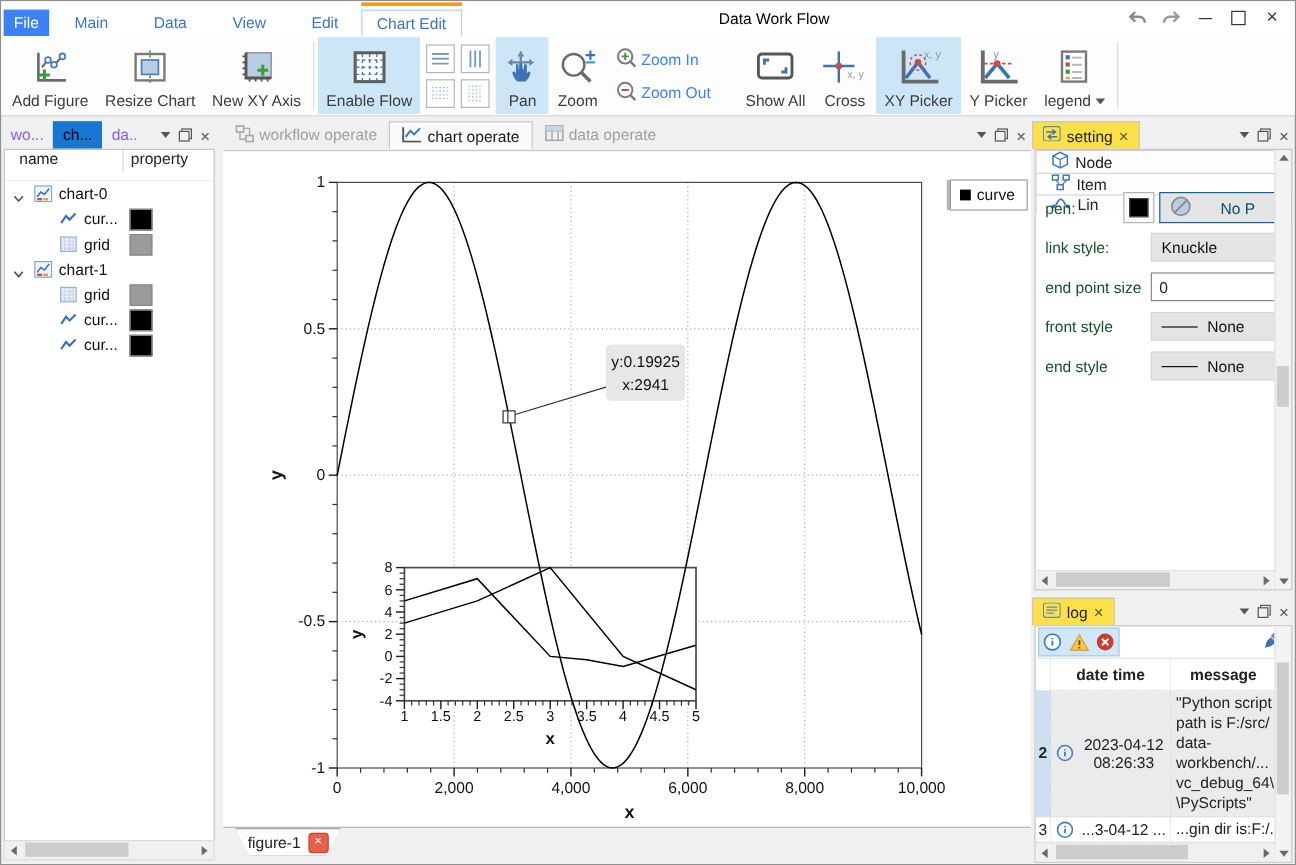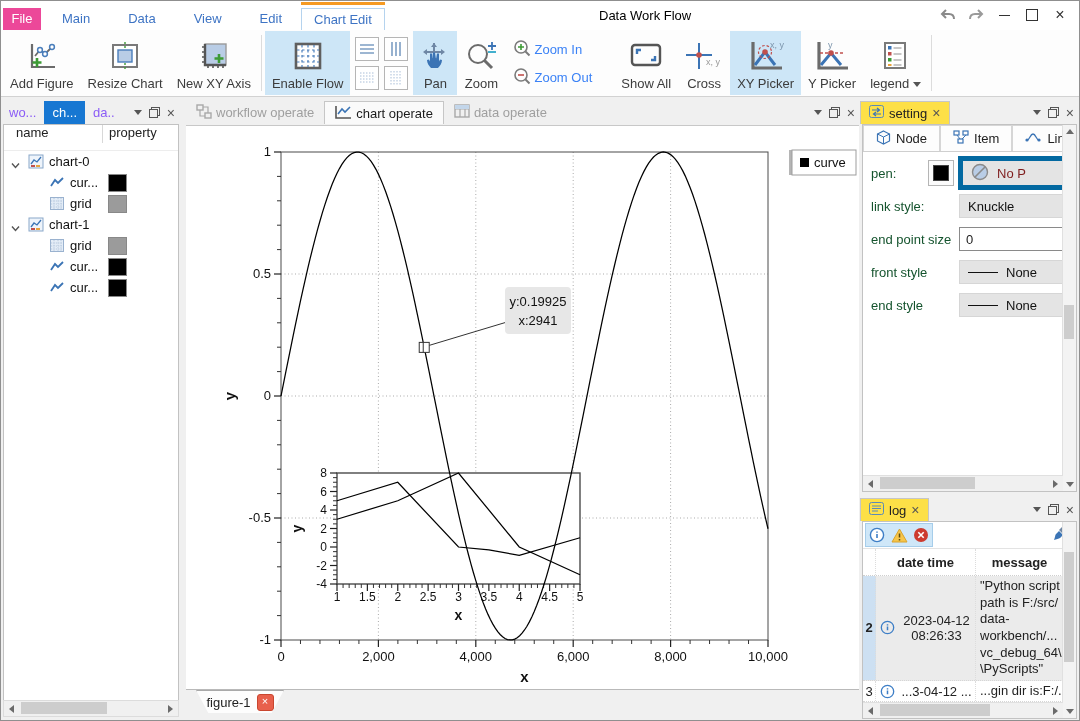--- a/index.html
+++ b/index.html
@@ -1,19 +1,19 @@
 <!DOCTYPE html>
 <html><head>
 <meta charset="utf-8">
 <style>
   html,body{margin:0;padding:0;background:#cfcfcf;font-family:"Liberation Sans",sans-serif;}
   .window{position:relative;width:1080px;height:721px;background:#f0f0f0;border:1px solid #8f8f8f;box-sizing:border-box;overflow:hidden;font-size:13px;color:#222;}
   
   .titlebar{position:absolute;left:0;top:0;right:0;height:29px;background:#ffffff;}
-  .file-btn{position:absolute;left:2px;top:7px;width:38px;height:22px;background:#ec4899;color:#fff;text-align:center;line-height:22px;cursor:default;}
+  .file-btn{position:absolute;left:2px;top:7px;width:38px;height:22px;background:#3b82f6;color:#fff;text-align:center;line-height:22px;cursor:default;}
   .menu-row{position:absolute;left:42px;top:7px;height:22px;display:flex;}
   .menu-item{padding:0 19px;line-height:22px;color:#3e74c4;}
   .menu-item.active{background:#fff;border:1px solid #b5d3ee;border-bottom:none;position:relative;padding:0 12px;}
   .accent-bar{position:absolute;left:-1px;right:-1px;top:-7px;height:3px;background:#f59a23;}
   .window-title{position:absolute;left:598px;top:7px;color:#000;}
   .win-controls{position:absolute;right:6px;top:3px;display:flex;gap:2px;}
   .wc{width:26px;height:22px;display:flex;align-items:center;justify-content:center;color:#333;}
   .wc .bar{width:11px;height:0;border-top:1px solid #333;}
   .wc .box{width:10px;height:10px;border:1px solid #333;}
   .wc.close{font-size:16px;line-height:1;}
@@ -24,21 +24,21 @@
   .on{background:#cde6f7;}
   .rsep{width:1px;background:#dcdcdc;margin:4px 3px;}
   .small-grids{display:flex;flex-direction:column;justify-content:center;gap:5px;padding:0 5px;}
   .sg-row{display:flex;gap:5px;}
   .sg{width:22px;height:22px;border:1px solid #b5b5b5;background:#fff;display:flex;align-items:center;justify-content:center;}
   .zio{display:flex;flex-direction:column;justify-content:center;gap:7px;padding:0 8px;}
   .zio-row{display:flex;align-items:center;gap:3px;color:#3b82f6;}
   
   .ptabs{height:23px;display:flex;align-items:stretch;background:#f0f0f0;}
   .ptab{display:flex;align-items:center;gap:5px;padding:0 8px;color:#8b5cf6;}
-  .ptab.sel-blue{background:#1777d2;color:#ffffff;}
+  .ptab.sel-blue{background:#1777d2;color:#000000;}
   .ptab.sel-lite{background:#fde047;border:1px solid #c6c6c6;border-bottom:none;color:#222;}
   .ptab-tools{margin-left:auto;display:flex;align-items:center;gap:7px;padding-right:4px;color:#666;}
   .tri-down{width:0;height:0;border-left:4px solid transparent;border-right:4px solid transparent;border-top:5px solid #555;}
   .float-ic{position:relative;width:11px;height:11px;}
   .float-ic i{position:absolute;border:1px solid #555;background:#f0f0f0;width:7px;height:7px;display:block;}
   .float-ic i.b{left:0;bottom:0;} .float-ic i.t{right:0;top:0;background:transparent;}
   .xch{font-size:14px;line-height:1;color:#555;}
   
   .left-panel{position:absolute;left:0;top:100px;width:178px;height:616px;}
   .tree-box{position:absolute;left:2px;right:0;top:23px;bottom:16px;background:#fff;border:1px solid #c2c2c2;overflow:hidden;}
@@ -74,28 +74,28 @@
   .chart-page{position:absolute;left:0;top:24px;right:0;bottom:30px;background:#fff;border-top:1px solid #c8c8c8;}
   .fig-bar{position:absolute;left:0;right:0;bottom:0;height:30px;background:#f0f0f0;border-top:1px solid #b9b9b9;display:flex;align-items:flex-start;}
   .fig-tab{margin-left:10px;height:24px;min-width:88px;background:#fdfdfd;clip-path:polygon(0 0,100% 0,86% 96%,14% 96%);display:flex;align-items:center;justify-content:center;gap:6px;color:#222;box-shadow:inset 0 0 0 1px #a9a9a9;}
   .fig-close{width:15px;height:15px;background:#e8604c;border:1px solid #c9462f;border-radius:3px;color:#fff;font-size:11px;line-height:13px;text-align:center;}
   
   .right-panel{position:absolute;right:0;top:100px;width:219px;bottom:1px;}
   .pane{position:absolute;left:0;right:1px;}
   .pane-body{position:absolute;left:2px;right:1px;top:23px;bottom:0;background:#fff;border:1px solid #c2c2c2;overflow:hidden;}
   .set-pane{top:0;height:391px;}
   .log-pane{top:397px;bottom:0;}
-  .set-tabs{display:flex;height:26px;border-bottom:1px solid #cfcfcf;}
+  .set-tabs{display:flex;height:26px;border-bottom:1px solid #cfcfcf;flex-direction:column;}
   .set-tab{display:flex;align-items:center;gap:5px;padding:0 12px;border:1px solid #d6d6d6;border-bottom:none;background:#fdfdfd;color:#222;white-space:nowrap;}
   .field-row{display:flex;align-items:center;margin:9px 0 0 8px;height:24px;}
   .f-label{width:88px;color:#14532d;}
   .f-ctrl{display:flex;align-items:center;}
   .pen-swatch-btn{width:24px;height:24px;border:1px solid #b5b5b5;background:#fbfbfb;display:flex;align-items:center;justify-content:center;margin-right:4px;}
   .pen-swatch{width:14px;height:14px;border:1px solid #444;}
-  .btn-gray{background:#e4e4e4;border:5px solid #0369a1;height:24px;display:flex;align-items:center;gap:8px;padding:0 8px;color:#7f1d1d;white-space:nowrap;}
+  .btn-gray{background:#e4e4e4;border:1px solid #0369a1;height:24px;display:flex;align-items:center;gap:24px;padding:0 8px;color:#0c4a6e;white-space:nowrap;}
   .dd{background:#e4e4e4;border:1px solid #d6d6d6;height:24px;display:flex;align-items:center;padding:0 8px;width:112px;color:#111;white-space:nowrap;box-sizing:border-box;}
   .spin{background:#fff;border:1px solid #8a8a8a;height:24px;display:flex;align-items:center;padding:0 6px;width:112px;box-sizing:border-box;}
   .line-glyph{display:inline-block;width:30px;border-top:1px solid #111;margin-right:8px;}
   
   .log-toolbar{height:26px;display:flex;align-items:center;border-bottom:1px solid #e3e3e3;padding:0 2px;}
   .log-filter{display:flex;background:#cfe7f8;border:1px solid #a6cdea;}
   .lf-btn{width:22px;height:22px;display:flex;align-items:center;justify-content:center;}
   .log-clean{margin-left:auto;margin-right:4px;}
   .log-table{position:absolute;left:0;right:13px;top:27px;bottom:15px;overflow:hidden;}
   .lt-head{display:flex;height:26px;font-weight:bold;border-bottom:1px dotted #cfcfcf;align-items:center;}

